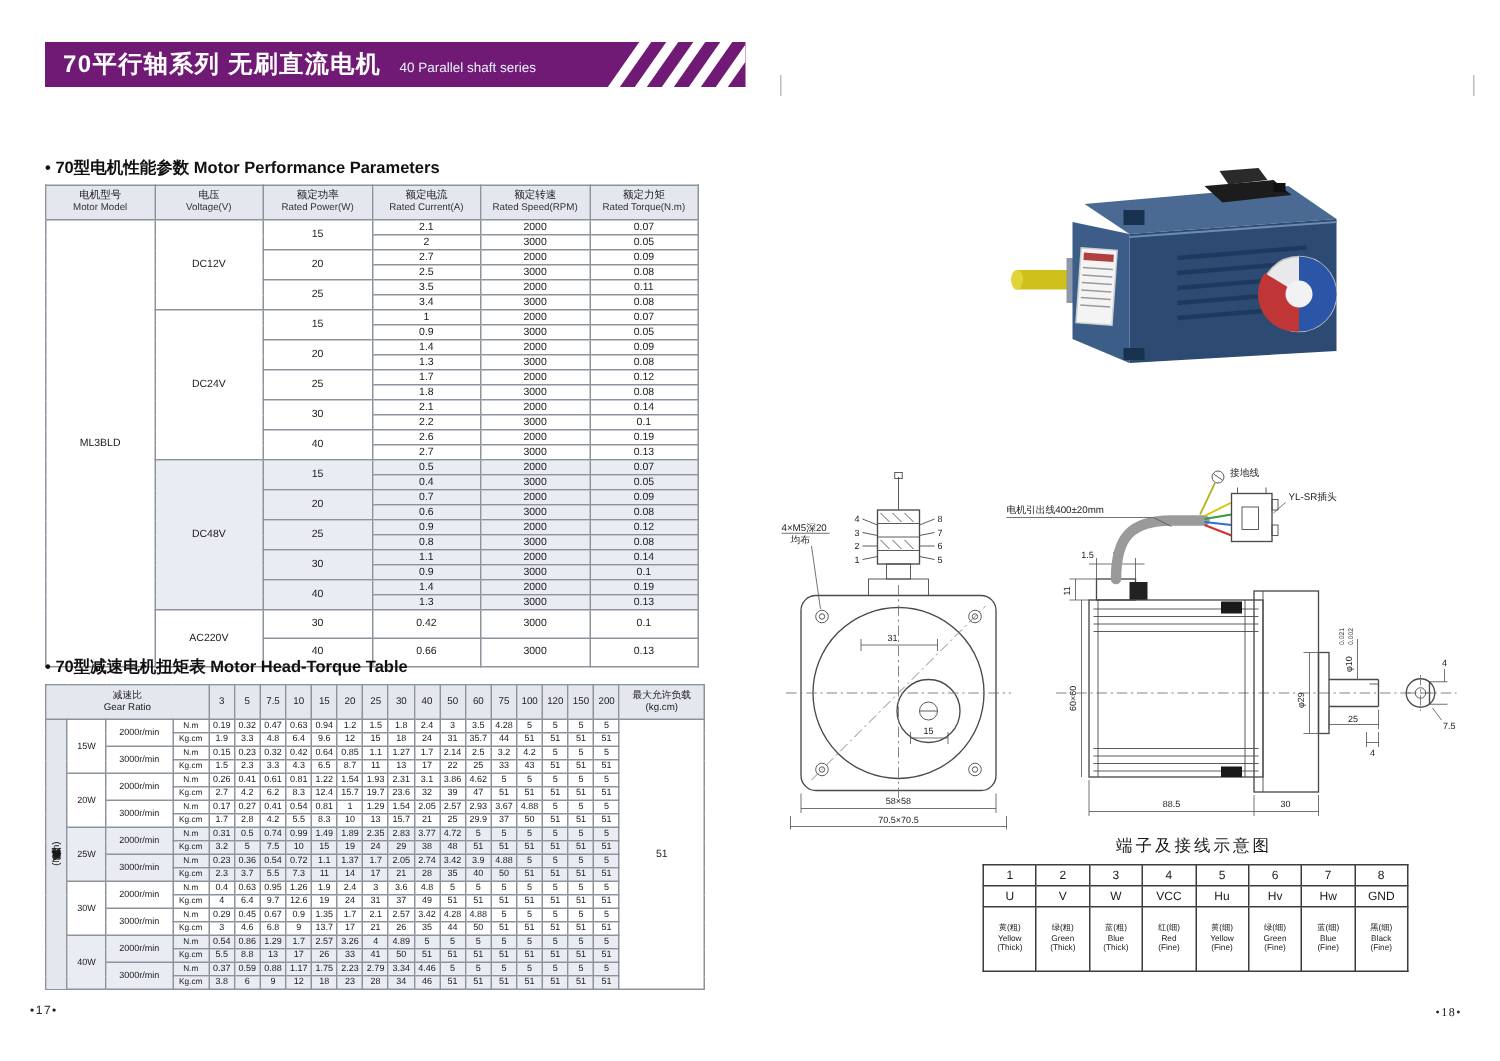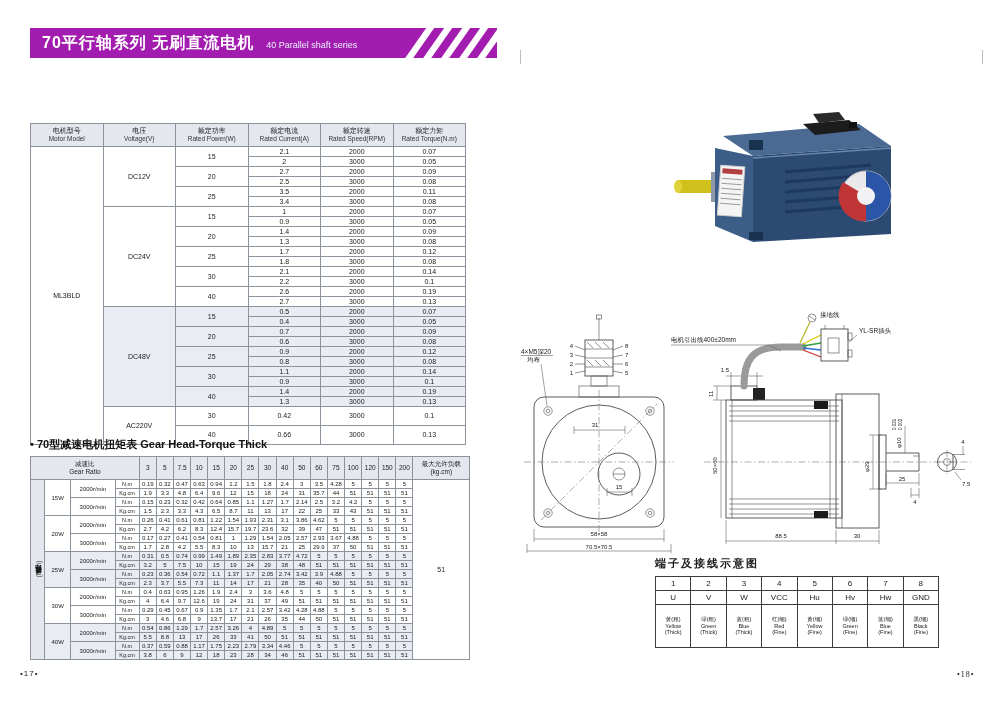--- a/index.html
+++ b/index.html
@@ -6,21 +6,21 @@
   body{
     width:1000px;height:707px;position:relative;background:#ffffff;
     font-family:"Liberation Sans","DejaVu Sans",sans-serif;color:#1a1a1a;
     -webkit-font-smoothing:antialiased;
   }
   .page{position:absolute;top:16px;height:675px;background:#fff;}
   #page-left{left:18px;width:482px;}
   #page-right{left:505px;width:480px;}
 
   
-  .header-bar{position:absolute;left:12px;top:12px;width:467px;height:30px;background:#a21caf;display:flex;align-items:center;overflow:hidden;}
+  .header-bar{position:absolute;left:12px;top:12px;width:467px;height:30px;background:#701a75;display:flex;align-items:center;overflow:hidden;}
   .header-title{color:#fff;font-weight:bold;font-size:16px;margin-left:12px;white-space:nowrap;letter-spacing:1px;}
   .header-sub{color:#eaf1fa;font-size:9px;margin-left:12px;margin-top:4px;white-space:nowrap;}
   .stripes{position:absolute;right:0;top:0;width:100px;height:30px;overflow:hidden;}
   .stripe{position:absolute;top:-6px;height:44px;width:8px;background:#fff;transform:skewX(-35deg);}
 
   .sec-title{position:absolute;font-size:11px;font-weight:bold;color:#101010;white-space:nowrap;}
   .sec-title::before{content:"• ";}
 
   
   .perf-table{position:absolute;left:12px;top:107px;width:436px;border-collapse:collapse;table-layout:fixed;font-size:7px;}
@@ -42,21 +42,21 @@
   .gear-table td.maxload{background:#fff;font-size:7px;}
   .gear-table td.unit{font-size:5.5px;}
 
   .footer{position:absolute;font-size:8px;color:#222;letter-spacing:1px;}
 
   
   .banner{position:absolute;left:153px;top:246px;width:265px;height:22px;background:#1a5fae;color:#fff;
           font-size:12px;font-weight:bold;letter-spacing:9px;text-align:center;line-height:22px;text-indent:9px;}
   .photo-wrap{position:absolute;left:148px;top:88px;width:282px;height:160px;}
   .drawing-wrap{position:absolute;left:14px;top:286px;width:466px;height:252px;}
-  .term-title{position:absolute;left:150px;top:540px;width:282px;text-align:left;font-size:11px;font-weight:bold;letter-spacing:2px;}
+  .term-title{position:absolute;left:150px;top:540px;width:282px;text-align:center;font-size:11px;font-weight:normal;letter-spacing:2px;}
   .terminal-table{position:absolute;left:150px;top:560px;width:284px;border-collapse:collapse;table-layout:fixed;font-size:8px;}
   .terminal-table td{border:1px solid #3c3c3c;text-align:center;padding:0;background:#fff;overflow:hidden;}
   .terminal-table td.pin{height:13px;}
   .terminal-table td.sig{height:13px;}
   .terminal-table td.wire{height:38px;font-size:5.5px;line-height:6.5px;padding:2px 0;}
   .crop{position:absolute;background:#bdbdbd;}
 
   
   .ln{fill:none;stroke:#4a4a4a;stroke-width:0.9;}
   .lnt{fill:none;stroke:#4a4a4a;stroke-width:0.6;}
@@ -76,20 +76,21 @@
     <span class="header-sub">40 Parallel shaft series</span>
     <div class="stripes">
       <div class="stripe" style="left:18px"></div>
       <div class="stripe" style="left:36px"></div>
       <div class="stripe" style="left:54px"></div>
       <div class="stripe" style="left:72px"></div>
       <div class="stripe" style="left:90px"></div>
     </div>
   </div>
 
+  <div class="sec-title" style="left:12px;top:88px;">70型电机性能参数 Motor Performance Parameters</div>
 
   <table class="perf-table">
       <thead>
         <tr>
           <th>
             <div>电机型号</div>
             <div class="en">Motor Model</div>
           </th>
           <th>
             <div>电压</div>
@@ -270,21 +271,21 @@
         </tr>
         <tr class="tall">
           <td rowspan="1">40</td>
           <td>0.66</td>
           <td>3000</td>
           <td>0.13</td>
         </tr>
       </tbody>
     </table>
 
-  <div class="sec-title" style="left:12px;top:421px;">70型减速电机扭矩表 Gear Head-Torque Thick</div>
+  <div class="sec-title" style="left:12px;top:421px;">70型减速电机扭矩表 Motor Head-Torque Table</div>
 
   <table class="gear-table">
       <colgroup>
         <col style="width: 14px;">
         <col style="width: 26px;">
         <col style="width: 44px;">
         <col style="width: 24px;">
         <col style="width: 17px;">
         <col style="width: 17px;">
         <col style="width: 17px;">

